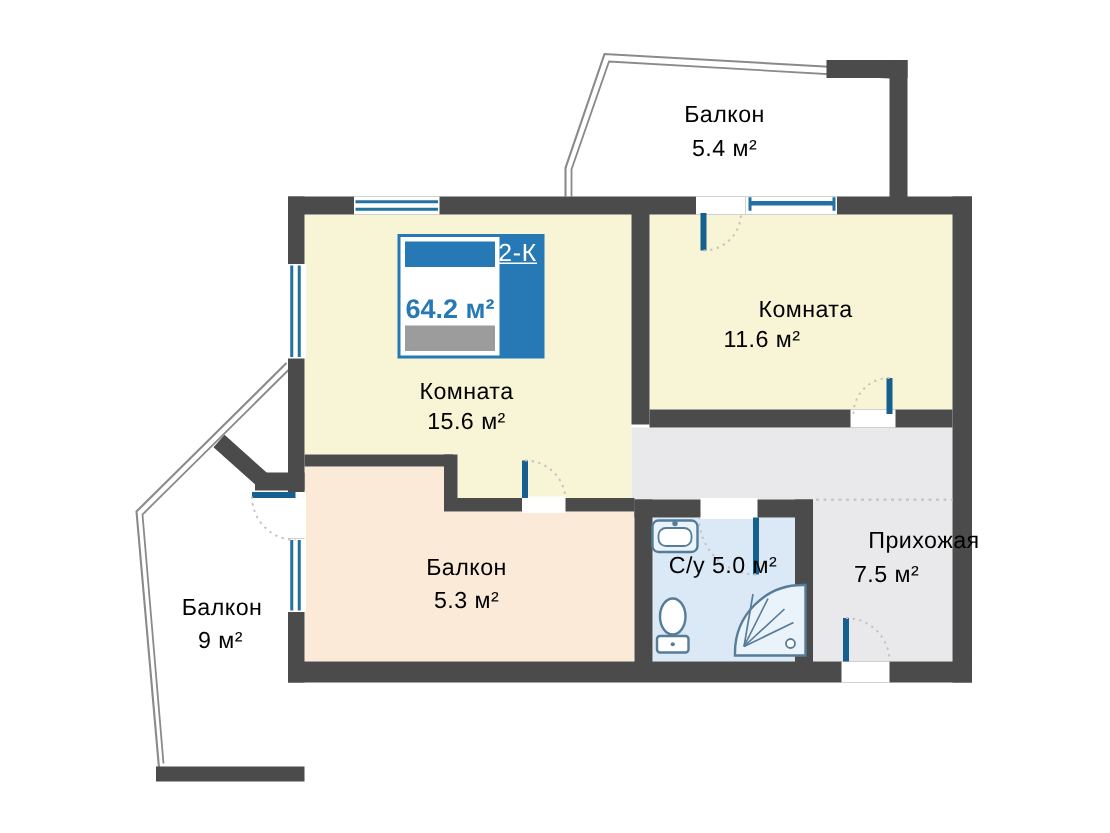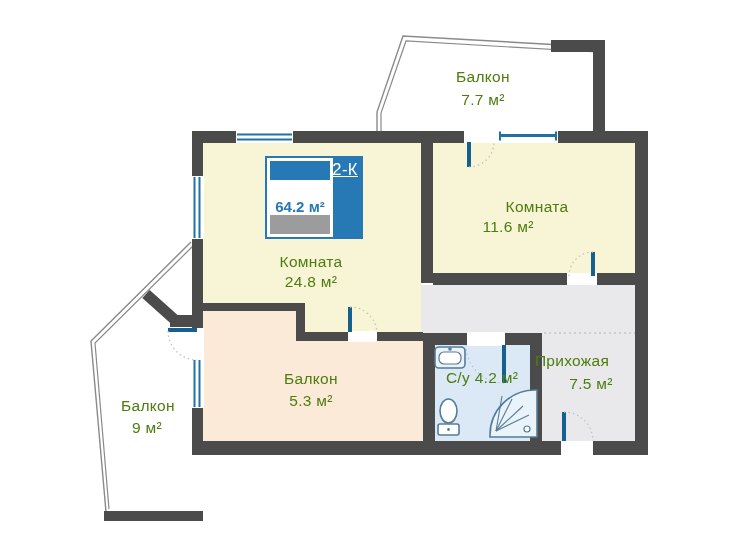--- a/index.html
+++ b/index.html
@@ -1,27 +1,27 @@
 <!DOCTYPE html>
 <html><head>
 <meta charset="utf-8">
 <style>
   html,body{margin:0;padding:0;background:#ffffff;}
   #stage{position:relative;width:740px;height:555px;background:#ffffff;overflow:hidden;
          font-family:"Liberation Sans",sans-serif;}
   #planSvg{position:absolute;left:0;top:0;}
-  .label{position:absolute;transform:translate(-50%,-50%);color:#4d7c0f;
+  .label{position:absolute;transform:translate(-50%,-50%);color:#000000;
          font-size:15.5px;letter-spacing:.3px;white-space:nowrap;text-align:center;}
   
   .badge{position:absolute;left:265px;top:156px;width:98px;height:83px;background:#2679b5;}
   .badge-panel{position:absolute;left:2px;top:2px;width:66px;height:79px;background:#ffffff;
                display:flex;flex-direction:column;}
   .badge-bar-blue{margin:3px 3px 0 3px;height:22px;background:#2679b5;}
   .badge-area{flex:1;display:flex;align-items:center;justify-content:center;
-              color:#2679b5;font-weight:bold;font-size:15px;margin-top:18px;}
+              color:#2679b5;font-weight:bold;font-size:18px;margin-top:18px;}
   .badge-bar-gray{margin:0 3px 3px 3px;height:22px;background:#9c9c9c;}
   .badge-type{position:absolute;right:5px;top:4px;color:#ffffff;font-size:16.5px;letter-spacing:.5px;text-decoration:underline;}
 </style>
 </head>
 <body>
 
 <div id="stage">
 
   <svg id="planSvg" width="740" height="555" viewBox="0 0 740 555">
 
@@ -131,32 +131,32 @@
   <div class="badge">
     <div class="badge-panel">
       <div class="badge-bar-blue"></div>
       <div class="badge-area">64.2 м²</div>
       <div class="badge-bar-gray"></div>
     </div>
     <div class="badge-type">2-К</div>
   </div>
 
   <div class="label" style="left:483px;top:77px">Балкон</div>
-  <div class="label" style="left:483px;top:100px">7.7 м²</div>
+  <div class="label" style="left:483px;top:100px">5.4 м²</div>
 
   <div class="label" style="left:537px;top:207px">Комната</div>
   <div class="label" style="left:508px;top:227px">11.6 м²</div>
 
   <div class="label" style="left:311px;top:262px">Комната</div>
-  <div class="label" style="left:311px;top:282px">24.8 м²</div>
+  <div class="label" style="left:311px;top:282px">15.6 м²</div>
 
   <div class="label" style="left:311px;top:379px">Балкон</div>
   <div class="label" style="left:311px;top:401px">5.3 м²</div>
 
-  <div class="label" style="left:482px;top:378px"><span>С/у</span> <span>4.2 м²</span></div>
+  <div class="label" style="left:482px;top:378px"><span>С/у</span> <span>5.0 м²</span></div>
 
-  <div class="label" style="left:572px;top:361px">Прихожая</div>
+  <div class="label" style="left:616px;top:361px">Прихожая</div>
   <div class="label" style="left:591px;top:384px">7.5 м²</div>
 
   <div class="label" style="left:148px;top:406px">Балкон</div>
   <div class="label" style="left:147px;top:428px">9 м²</div>
 
 </div>
 
 </body></html>

